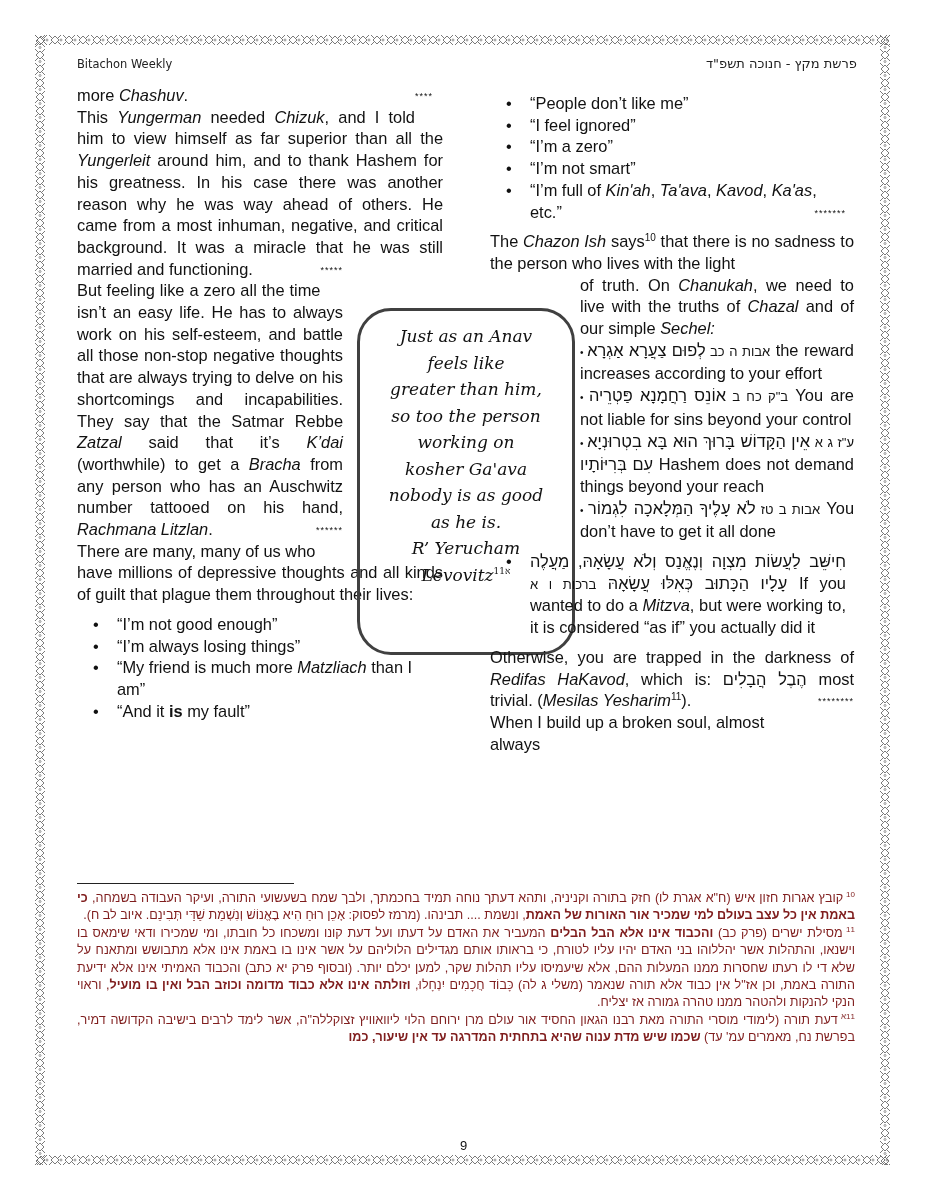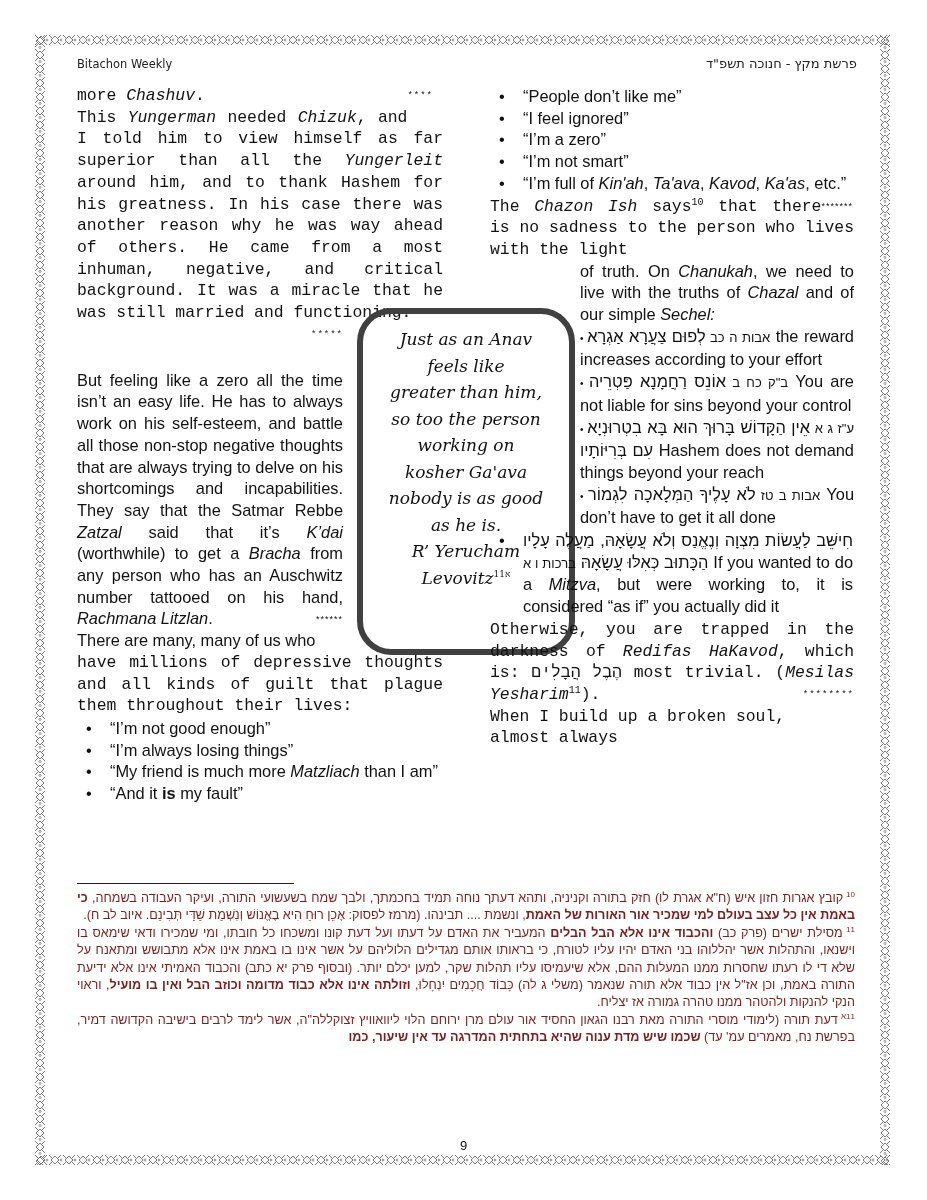--- a/index.html
+++ b/index.html
@@ -12,31 +12,31 @@
   .border-top { top: 0; }
   .border-bottom { bottom: 0; }
   .border-left, .border-right { top: 0; width: 10px; height: 1130px; }
   .border-left { left: 0; }
   .border-right { right: 0; }
   .header { position: absolute; top: 56px; left: 77px; right: 60px; height: 20px;
             font-size: 13px; color: #222; font-family: "DejaVu Sans", sans-serif; }
   .header .left { position: absolute; left: 0; top: 0; transform: scaleX(0.88); transform-origin: left; }
   .header .right { position: absolute; right: 10px; top: 0; direction: rtl; }
   .col { position: absolute; font-size: 16.4px; line-height: 21.7px; }
-  .col p { margin: 0; font-family: Liberation Mono, monospace; }
+  .col p { margin: 0; }
   .colL { left: 77px; top: 85px; width: 366px; }
   .colR { left: 490px; top: 85px; width: 364px; }
   .j { text-align: justify; text-align-last: left; }
   .stars { float: right; font-size: 9px; letter-spacing: 1px; margin-top: 1px; }
-  ul.bul { margin: 1px; padding: 0; list-style: none; }
+  ul.bul { margin: 8px; padding: 0; list-style: none; }
   ul.bul li { position: relative; padding-left: 32px; }
   ul.bul li::before { content: "•"; position: absolute; left: 8px; top: 0; }
-  .narrowL { width: 266px; margin-top: 46px; }
+  .narrowL { width: 266px; }
   .quote { position: absolute; left: 357px; top: 308px; width: 218px; height: 347px;
-           box-sizing: border-box; border: 6px solid #404040; border-radius: 34px;
+           box-sizing: border-box; border: 3px solid #404040; border-radius: 34px;
            font-family: "DejaVu Serif", serif; font-style: italic; font-size: 17px;
            line-height: 26.5px; text-align: center; padding-top: 12px; color: #111; }
   .quote sup { font-size: 9px; font-style: normal; }
   .rindent { padding-left: 90px; }
   .heb { direction: rtl; unicode-bidi: embed; }
   .src { font-size: 13px; }
   .footline { position: absolute; left: 77px; top: 883px; width: 217px; height: 0;
               border-top: 1.2px solid #222; }
   .footnotes { position: absolute; left: 77px; top: 890px; width: 778px; direction: rtl;
                font-size: 12.6px; line-height: 17.4px; text-align: justify;

